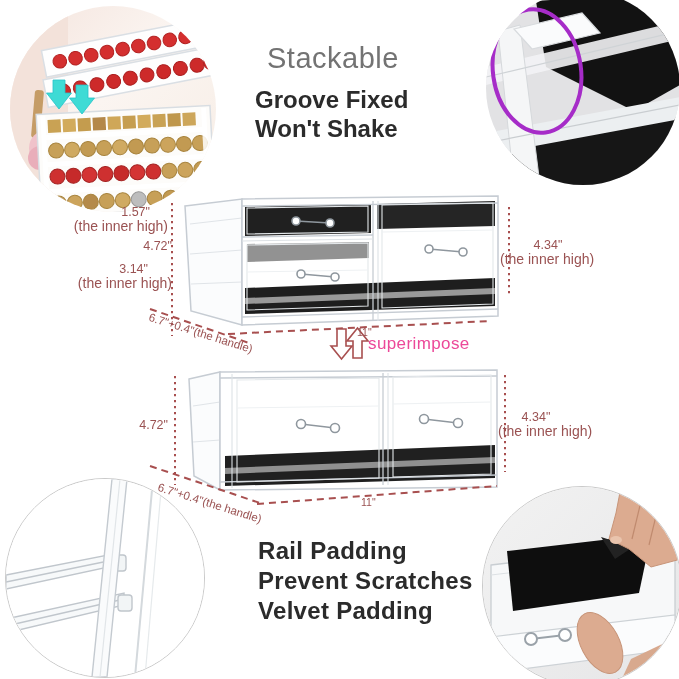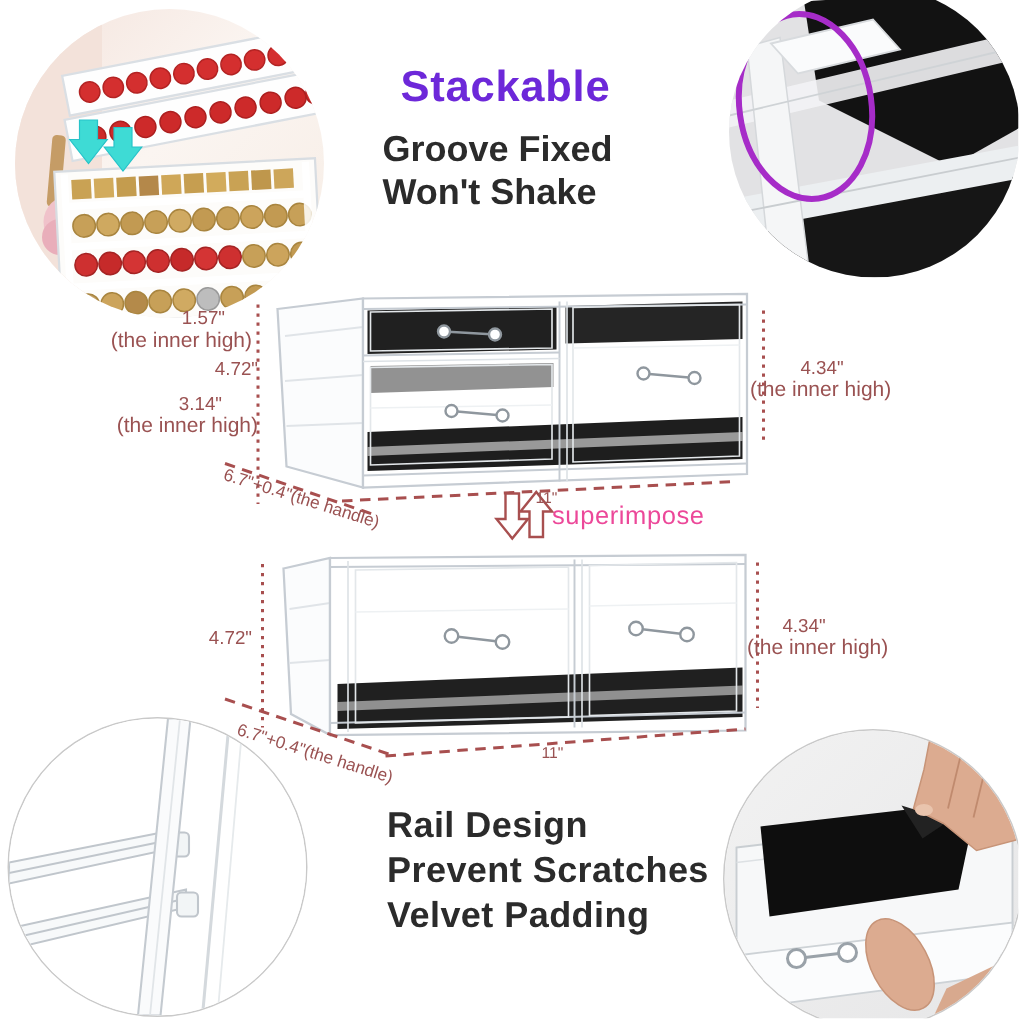--- a/index.html
+++ b/index.html
@@ -10,21 +10,21 @@
   .circle{position:absolute;border-radius:50%;overflow:hidden;}
   .circle svg{display:block;}
   .bordered{border:1px solid #c9c9c9;box-sizing:border-box;}
   .unit{position:absolute;}
   .overlay{position:absolute;left:0;top:0;pointer-events:none;}
   .dim{position:absolute;color:#9a5252;font-size:14px;line-height:12px;white-space:nowrap;}
   .dim.val{font-size:12.5px;}
   .dim.right{text-align:right;}
   .dim.center{text-align:center;}
   .rot{transform:rotate(17.5deg);transform-origin:0 0;}
-  .headline{position:absolute;font-weight:700;color:#6d28d9;font-size:29px;letter-spacing:.5px;white-space:nowrap;}
+  .headline{position:absolute;font-weight:400;color:#737373;font-size:29px;letter-spacing:.5px;white-space:nowrap;}
   .subhead{position:absolute;font-weight:700;color:#2b2b2b;font-size:24px;line-height:29px;text-align:left;width:172px;}
   .features{position:absolute;font-weight:700;color:#2b2b2b;font-size:24px;line-height:30px;letter-spacing:.3px;}
   .stacknote{position:absolute;color:#ec4899;font-size:17px;letter-spacing:.4px;white-space:nowrap;}
 </style>
 </head>
 <body>
 
 <div id="canvas">
 
   <div class="circle" style="left:10px;top:6px;width:206px;height:206px;">
@@ -322,18 +322,18 @@
 
   <div class="stacknote" style="left:368px;top:334px;">superimpose</div>
 
   <div class="dim val right" style="left:80px;top:419px;width:88px;">4.72"</div>
   <div class="dim val center" style="left:506px;top:411px;width:60px;">4.34"</div>
   <div class="dim center" style="left:498px;top:425px;width:84px;">(the inner high)</div>
   <div class="dim rot" style="left:160px;top:481px;font-size:11.5px;">6.7"+0.4"(the handle)</div>
   <div class="dim" style="left:361px;top:496px;font-size:10.5px;">11"</div>
 
   <div class="features" style="left:258px;top:536px;">
-    <div>Rail Design</div>
+    <div>Rail Padding</div>
     <div>Prevent Scratches</div>
     <div>Velvet Padding</div>
   </div>
 
 </div>
 
 </body></html>

